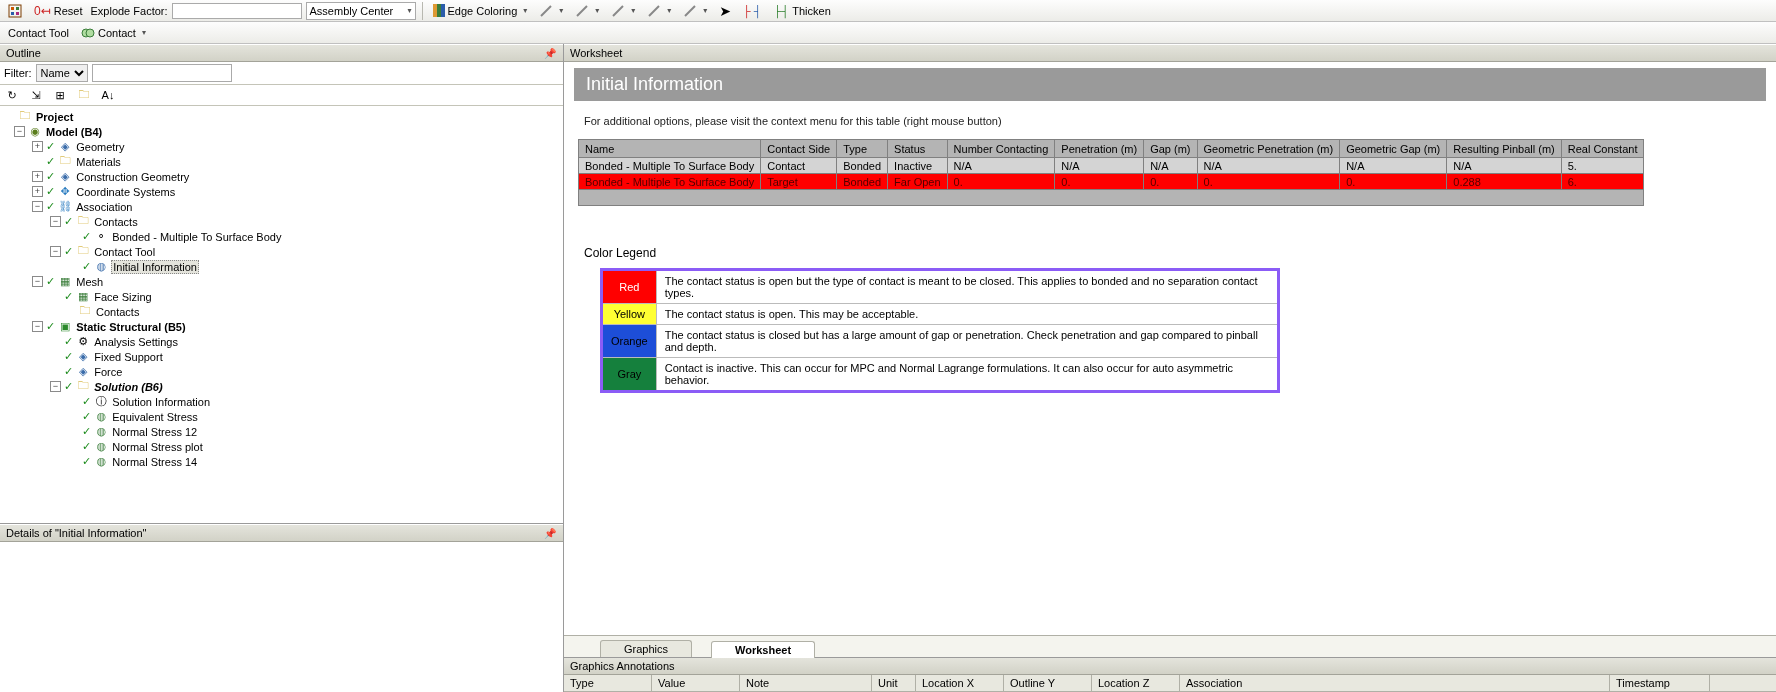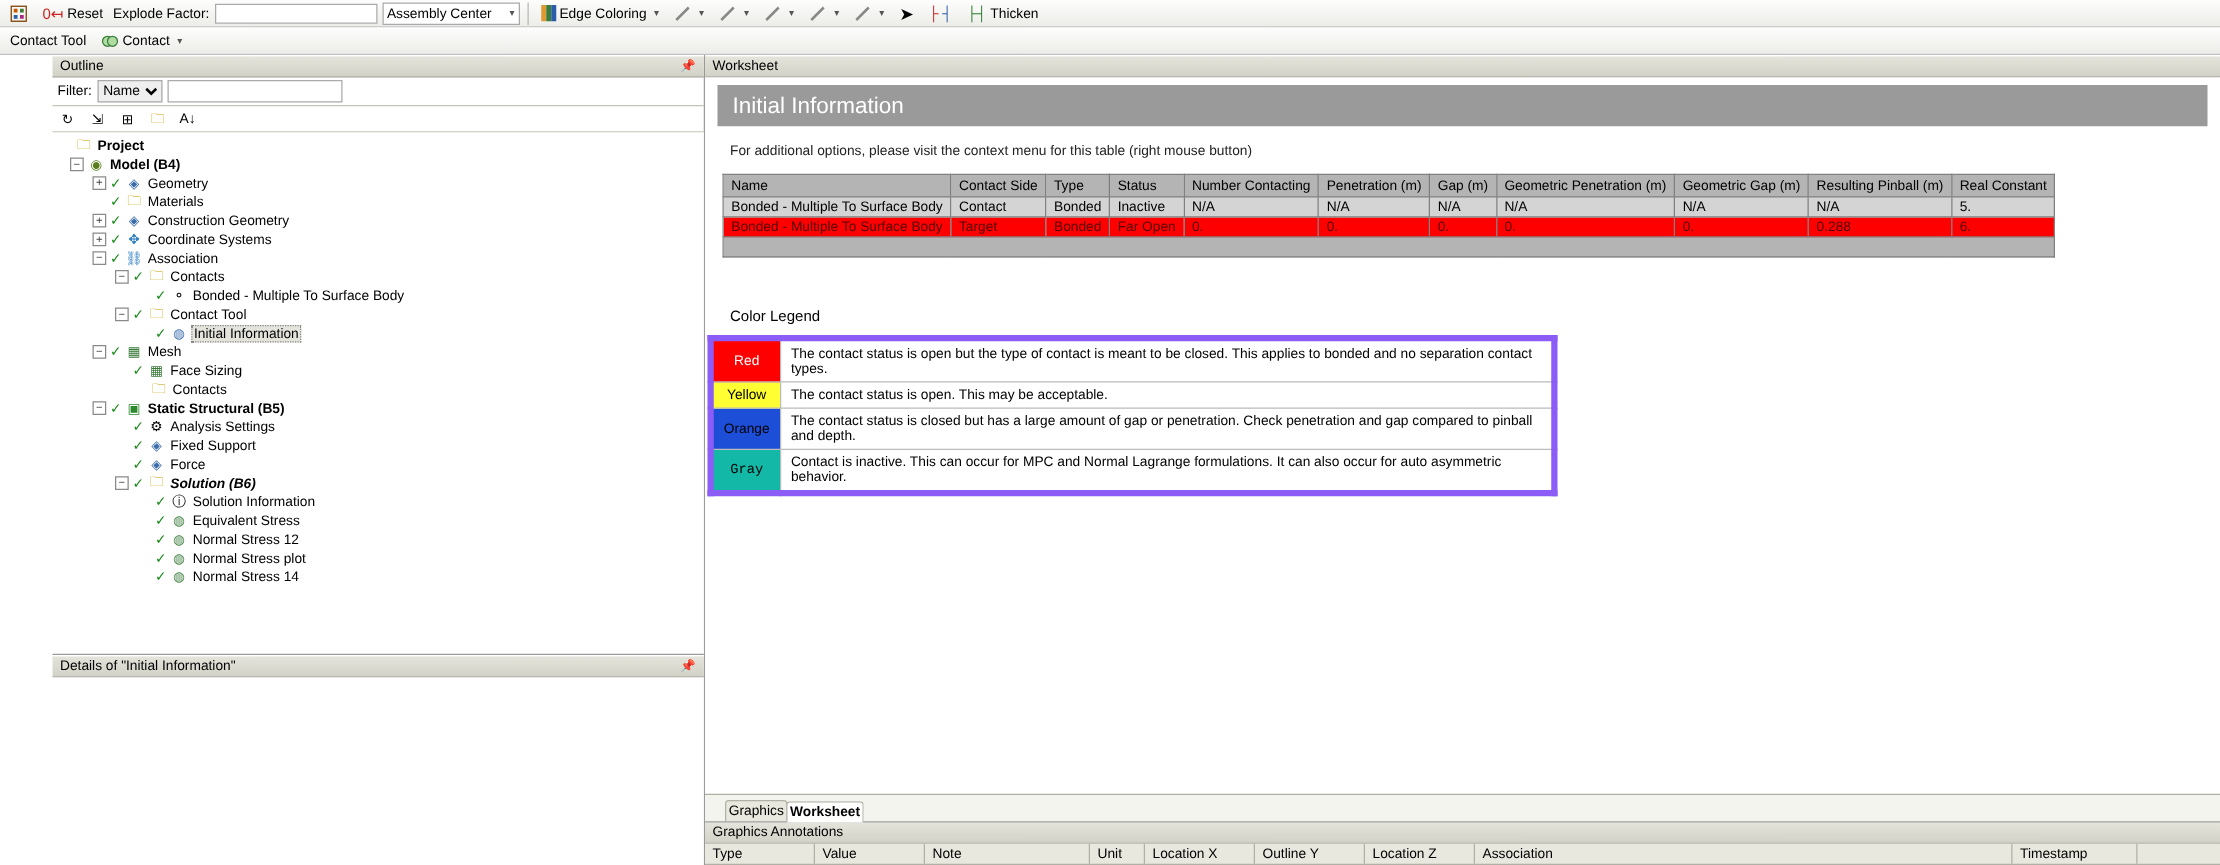--- a/index.html
+++ b/index.html
@@ -5,21 +5,21 @@
 * { box-sizing: border-box; margin: 0; padding: 0; font-family: "Segoe UI", Tahoma, sans-serif; font-size: 11px; }
 body { background: #fff; color: #000; width: 1776px; height: 692px; overflow: hidden; display: flex; flex-direction: column; }
 .toolbar { background: linear-gradient(#fdfdfd,#ecece8); border-bottom: 1px solid #c0c0c0; display: flex; align-items: center; height: 22px; padding: 0 4px; gap: 4px; }
 .toolbar .sep { width: 1px; height: 18px; background: #b8b8b0; margin: 0 2px; }
 .tbtn { display: inline-flex; align-items: center; gap: 3px; padding: 1px 4px; cursor: pointer; }
 .dd-arrow::after { content: "▾"; font-size: 8px; color: #555; margin-left: 3px; }
 .tinput { border: 1px solid #aaa; height: 16px; width: 120px; background:#fff; }
 .combo { border:1px solid #aaa; background:#fff; height:18px; display:inline-flex; align-items:center; padding:0 3px; min-width:110px; justify-content:space-between; }
 .combo::after { content:"▾"; font-size:8px; color:#555; }
 .main { flex:1; display:flex; min-height:0; }
-.left-col { width:564px; display:flex; flex-direction:column; border-right:1px solid #9a9a9a;padding-left:42px; }
+.left-col { width:564px; display:flex; flex-direction:column; border-right:1px solid #9a9a9a; }
 .panel-title { background: linear-gradient(#e4e4dc,#d2d2c7); border-top:1px solid #fff; border-bottom:1px solid #a3a399; padding:2px 6px; display:flex; align-items:center; justify-content:space-between; }
 .pin { font-size:10px; color:#555; cursor:pointer; }
 .filter-row { border-bottom:1px solid #c4c4b8; padding:2px 4px; display:flex; align-items:center; gap:4px; }
 .filter-row select { border:1px solid #aaa; height:18px; font-size:11px; }
 .filter-row input { border:1px solid #aaa; height:18px; width:140px; }
 .mini-toolbar { border-bottom:1px solid #c4c4b8; padding:2px 4px; display:flex; align-items:center; gap:8px; }
 .mini-btn { width:16px; height:16px; display:inline-flex; align-items:center; justify-content:center; cursor:pointer; }
 .tree { flex:1; overflow:auto; padding:3px 4px; background:#fff; }
 .node { display:flex; align-items:center; gap:3px; height:15px; white-space:nowrap; }
 .node .label { padding:0 1px; }
@@ -40,29 +40,29 @@
 .right-col { flex:1; display:flex; flex-direction:column; min-width:0; }
 .worksheet-body { flex:1; background:#fff; overflow:auto; padding:0; }
 .ws-title { background:#9a9a9a; color:#fff; font-size:18px; padding:6px 12px; margin:6px 10px 0 10px; }
 .ws-note { padding:14px 20px 12px 20px; font-size:11px; color:#222; }
 .datatable { margin:0 14px; border-collapse:collapse; }
 .datatable th { background:#b4b4b4; border:1px solid #808080; padding:1px 6px; font-weight:normal; text-align:left; height:18px; font-size:11px;}
 .datatable td { border:1px solid #808080; padding:1px 6px; height:16px; font-size:11px; }
 .row-gray td { background:#d4d4d4; }
 .row-red td { background:#ff0000; color:#520000; }
 .legend-title { margin:40px 20px 8px 20px; font-size:12px; }
-.legend { margin:0 2px; border:5px solid #8b5cf6; border-collapse:collapse; width: 680px;}
+.legend { margin:0 36px; border:3px solid #8b5cf6; border-collapse:collapse; width: 680px;}
 .legend td { border:1px solid #bbb; padding:4px 8px; font-size:11px; }
 .legend .swatch { width:48px; text-align:center; font-weight:normal; }
 .swatch-red { background:#ff0000; color:#fff; }
 .swatch-yellow { background:#ffff33; }
 .swatch-orange { background:#1d4ed8; }
-.swatch-gray { background:#14b8a6;font-family:Liberation Mono, monospace; }
+.swatch-gray { background:#15803d; }
 .tabs { border-top:1px solid #b0b0a6; background:#f4f4ee; padding:0 16px; display:flex; align-items:flex-end; height:22px; gap:0;}
-.tab { border:1px solid #b0b0a6; border-bottom:none; padding:2px 2px; background:#e8e8df; margin-right:-1px; cursor:pointer; border-radius:3px 3px 0 0;}
+.tab { border:1px solid #b0b0a6; border-bottom:none; padding:2px 23px; background:#e8e8df; margin-right:-1px; cursor:pointer; border-radius:3px 3px 0 0;margin-left:20px;}
 .tab.active { background:#fff; position:relative; top:1px; font-weight:bold;}
 .ann-title { background: linear-gradient(#e4e4dc,#d2d2c7); border-top:1px solid #9a9a9a; border-bottom:1px solid #a3a399; padding:2px 6px; }
 .ann-header { display:flex; background:#e8e8df; border-bottom:1px solid #b0b0a6; }
 .ann-header div { border-right:1px solid #b0b0a6; padding:2px 6px; font-size:11px;}
 .edge-icon { display:inline-flex; }
 .edge-icon span { width:4px; height:13px; }
 .check { color:#1a8a1a; }
 svg { display:block; }
 </style>
 </head>

